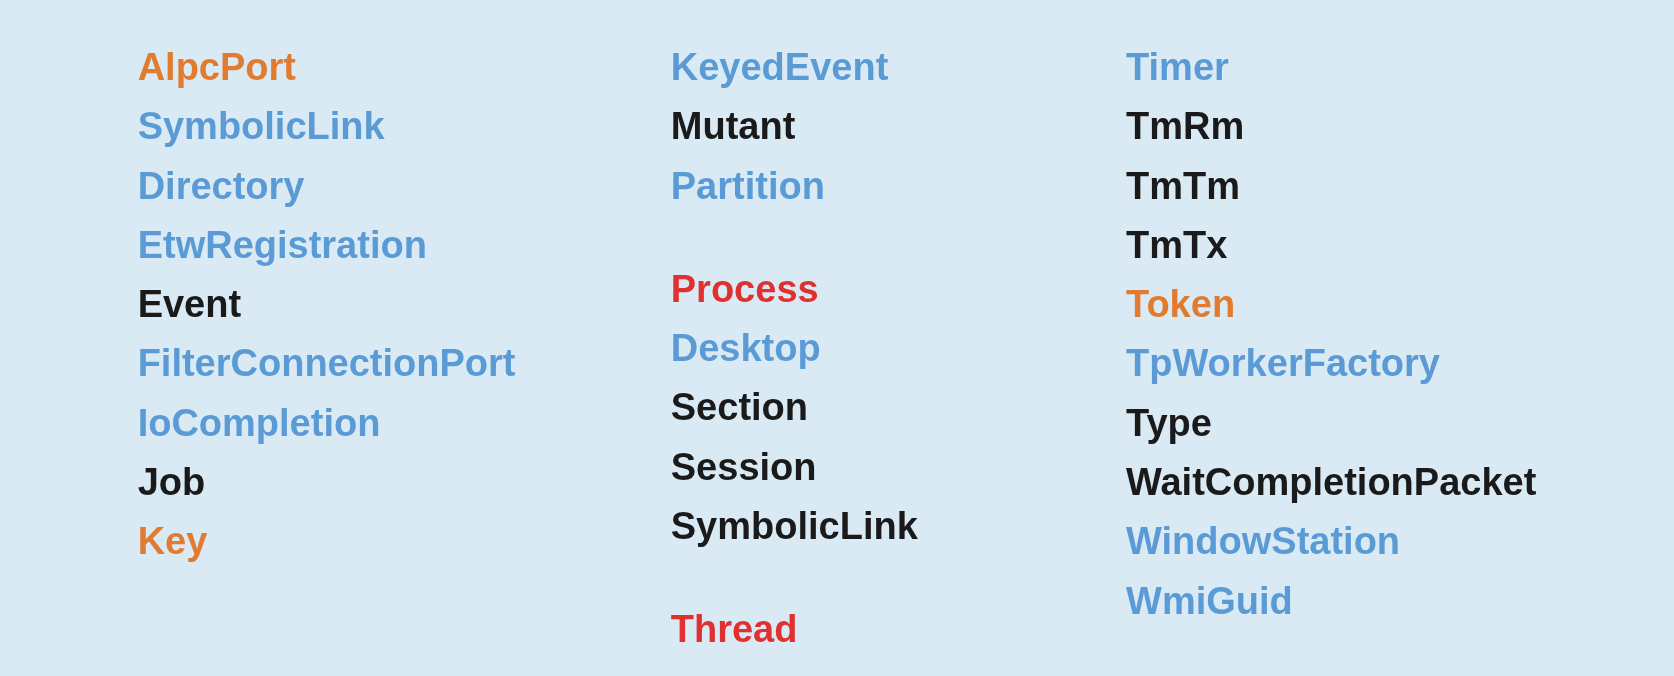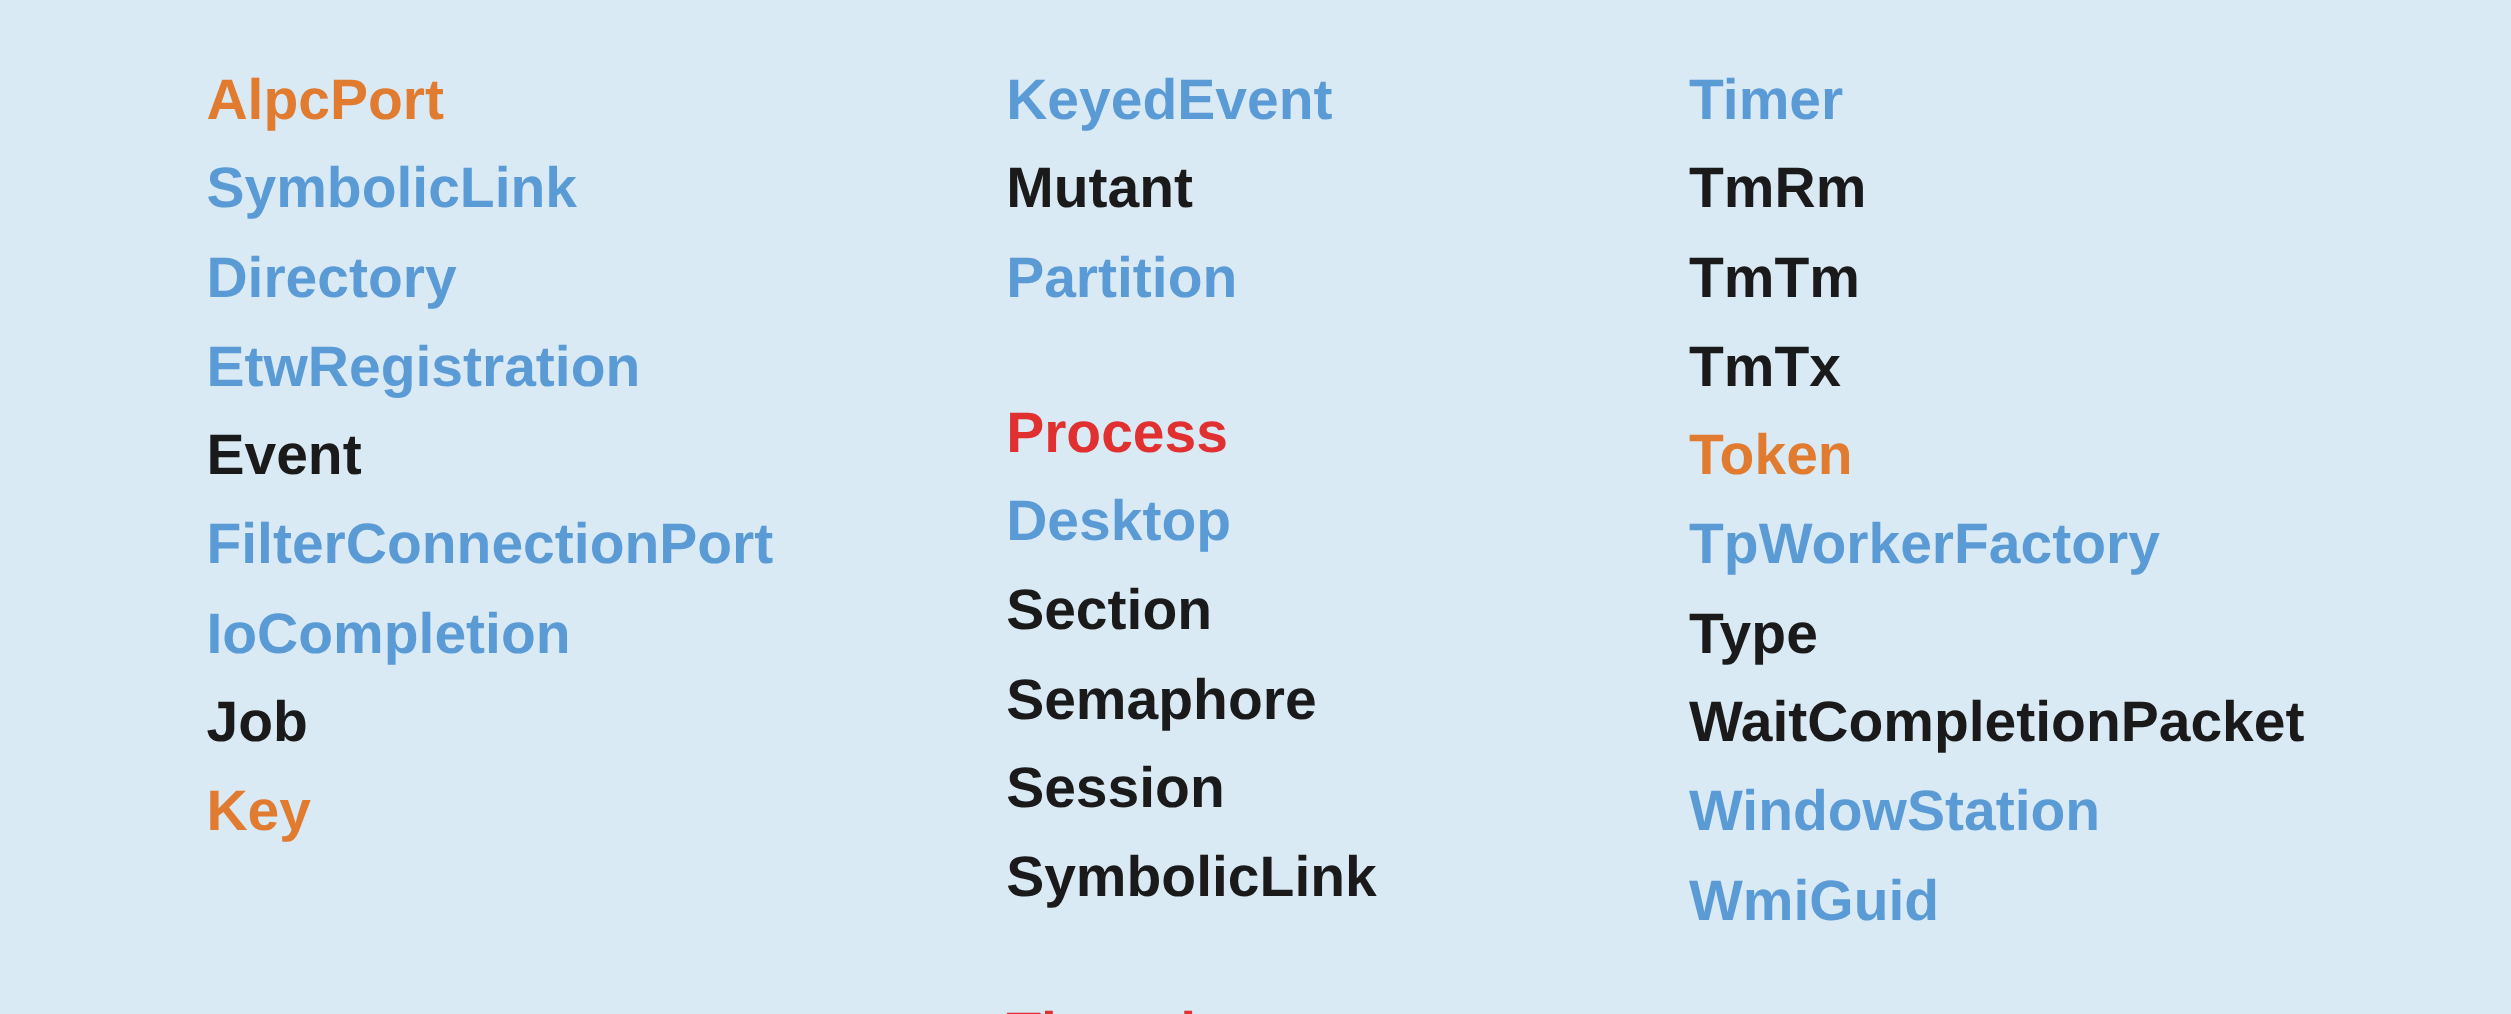--- a/index.html
+++ b/index.html
@@ -52,21 +52,20 @@
       <span class="item color-black">Job</span>
       <span class="item color-orange">Key</span>
     </div>
     <div class="column">
       <span class="item color-blue">KeyedEvent</span>
       <span class="item color-black">Mutant</span>
       <span class="item color-blue">Partition</span>
       <span class="item color-red">Process</span>
       <span class="item color-blue">Desktop</span>
       <span class="item color-black">Section</span>
-      <span class="item color-black">Semaphore</span>
       <span class="item color-black">Session</span>
       <span class="item color-black">SymbolicLink</span>
       <span class="item color-red">Thread</span>
     </div>
     <div class="column">
       <span class="item color-blue">Timer</span>
       <span class="item color-black">TmRm</span>
       <span class="item color-black">TmTm</span>
       <span class="item color-black">TmTx</span>
       <span class="item color-orange">Token</span>

